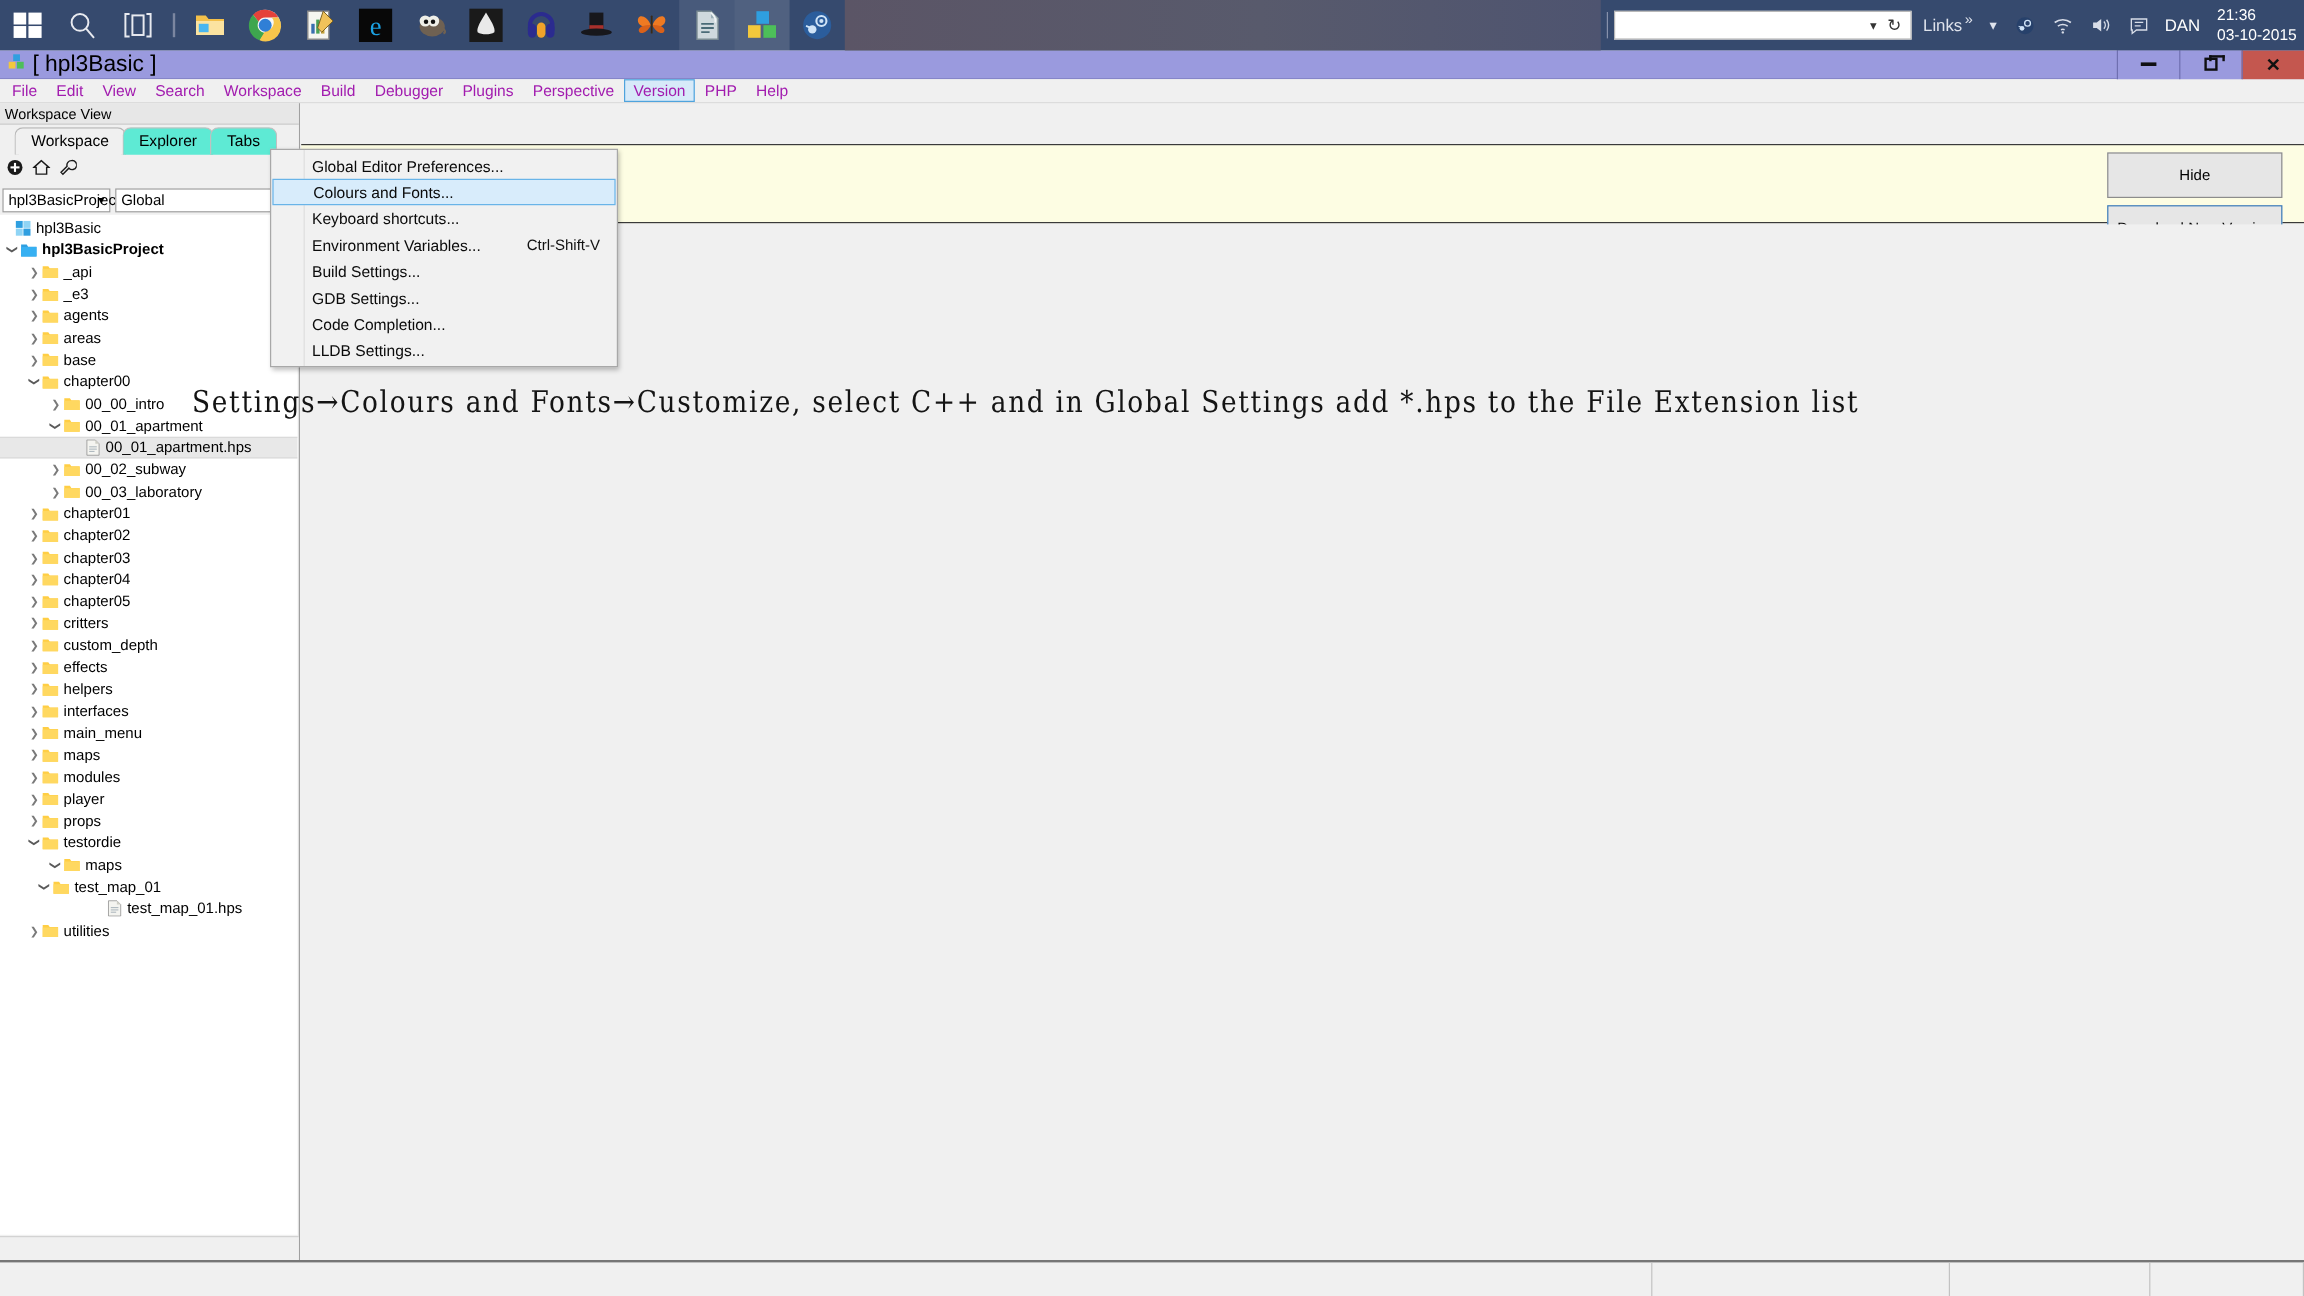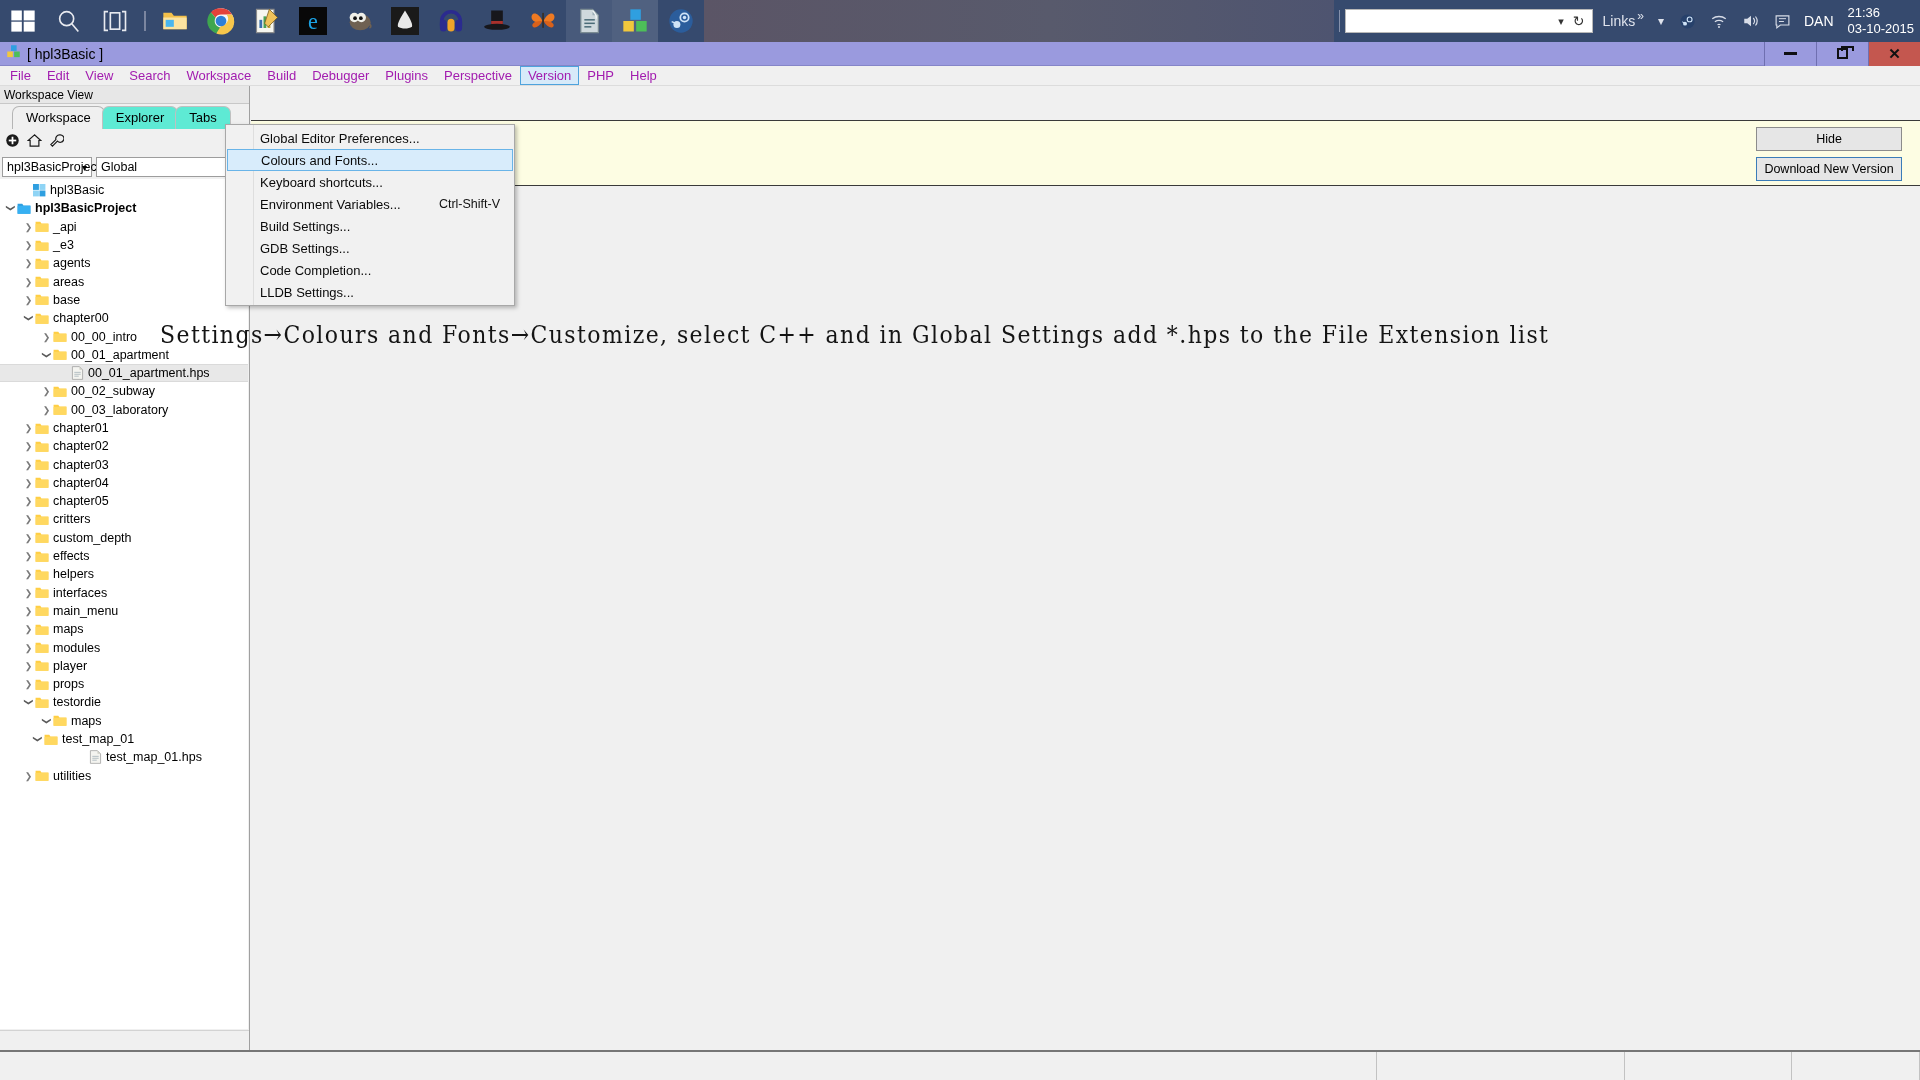--- a/index.html
+++ b/index.html
@@ -55,21 +55,21 @@
   #win{
     position:absolute; left:0; top:42px; width:1920px; height:1038px;
     background:#f0f0f0;
   }
   #titlebar{
     height:24px; background:#9a9ade;
     display:flex; align-items:center;
     border-bottom:1px solid #8585c8;
   }
   #titlebar .tico{ margin:0 6px 0 6px; }
-  #title-text{ font-size:14px; color:#000; }
+  #title-text{ font-size:19px; color:#000; }
   #wctl{ margin-left:auto; display:flex; height:24px; }
   #wctl div{
     width:52px; height:24px; display:flex; align-items:center; justify-content:center;
     border-left:1px solid #6f6fb0;
   }
   #wctl .min{ background:#9a9ade; }
   #wctl .max{ background:#9a9ade; }
   #wctl .cls{ background:#c4574f; }
   .glyph-min{ width:13px; height:3px; background:#0f0f12; }
   .glyph-max{ width:11px; height:11px; border:2px solid #0f0f12; position:relative; }
@@ -134,21 +134,21 @@
   #banner{
     position:absolute; left:251px; top:78px; right:0; height:66px;
     background:#fdfde3; border-top:1px solid #3a3a3a; border-bottom:1px solid #3a3a3a;
   }
   #bannerText{
     position:absolute; left:10px; top:40px; font-size:12.5px; color:#3b2b1a;
   }
   #bannerBtns{ position:absolute; right:18px; top:6px; display:flex; flex-direction:column; gap:6px; }
   #bannerBtns button{
     font-family:"Liberation Sans", sans-serif;
-    font-size:12.5px; width:146px; height:24px;
+    font-size:12.5px; width:146px; height:38px;
     background:#e6e6e6; border:1px solid #8c8c8c; color:#000;
   }
   #bannerBtns button.primary{ border:1px solid #3b7cb8; }
 
   
   #mainArea{
     position:absolute; left:251px; top:145px; right:0; bottom:31px;
     background:#f0f0f0;
   }
 
@@ -457,21 +457,21 @@
       <div class="cmb" id="cmbProject">
         <span>hpl3BasicProject</span>
         <span class="cv">▾</span>
       </div>
       <div class="cmb" id="cmbConfig">
         <span>Global</span>
       </div>
     </div>
 
     <div id="tree">
-        <div class="trow" style="padding-left: 20px;">
+        <div class="trow" style="padding-left: 0;">
           <span class="tarrow"></span>
           <span class="ticon">
             <svg width="13" height="13" viewBox="0 0 22 22">
               <rect x="0" y="0" width="10" height="10" fill="#2f9fe0"></rect>
               <rect x="11" y="0" width="10" height="10" fill="#8fd4f5"></rect>
               <rect x="0" y="11" width="10" height="10" fill="#8fd4f5"></rect>
               <rect x="11" y="11" width="10" height="10" fill="#2f9fe0"></rect>
             </svg>
           </span>
           <span class="tlabel">hpl3Basic</span>

